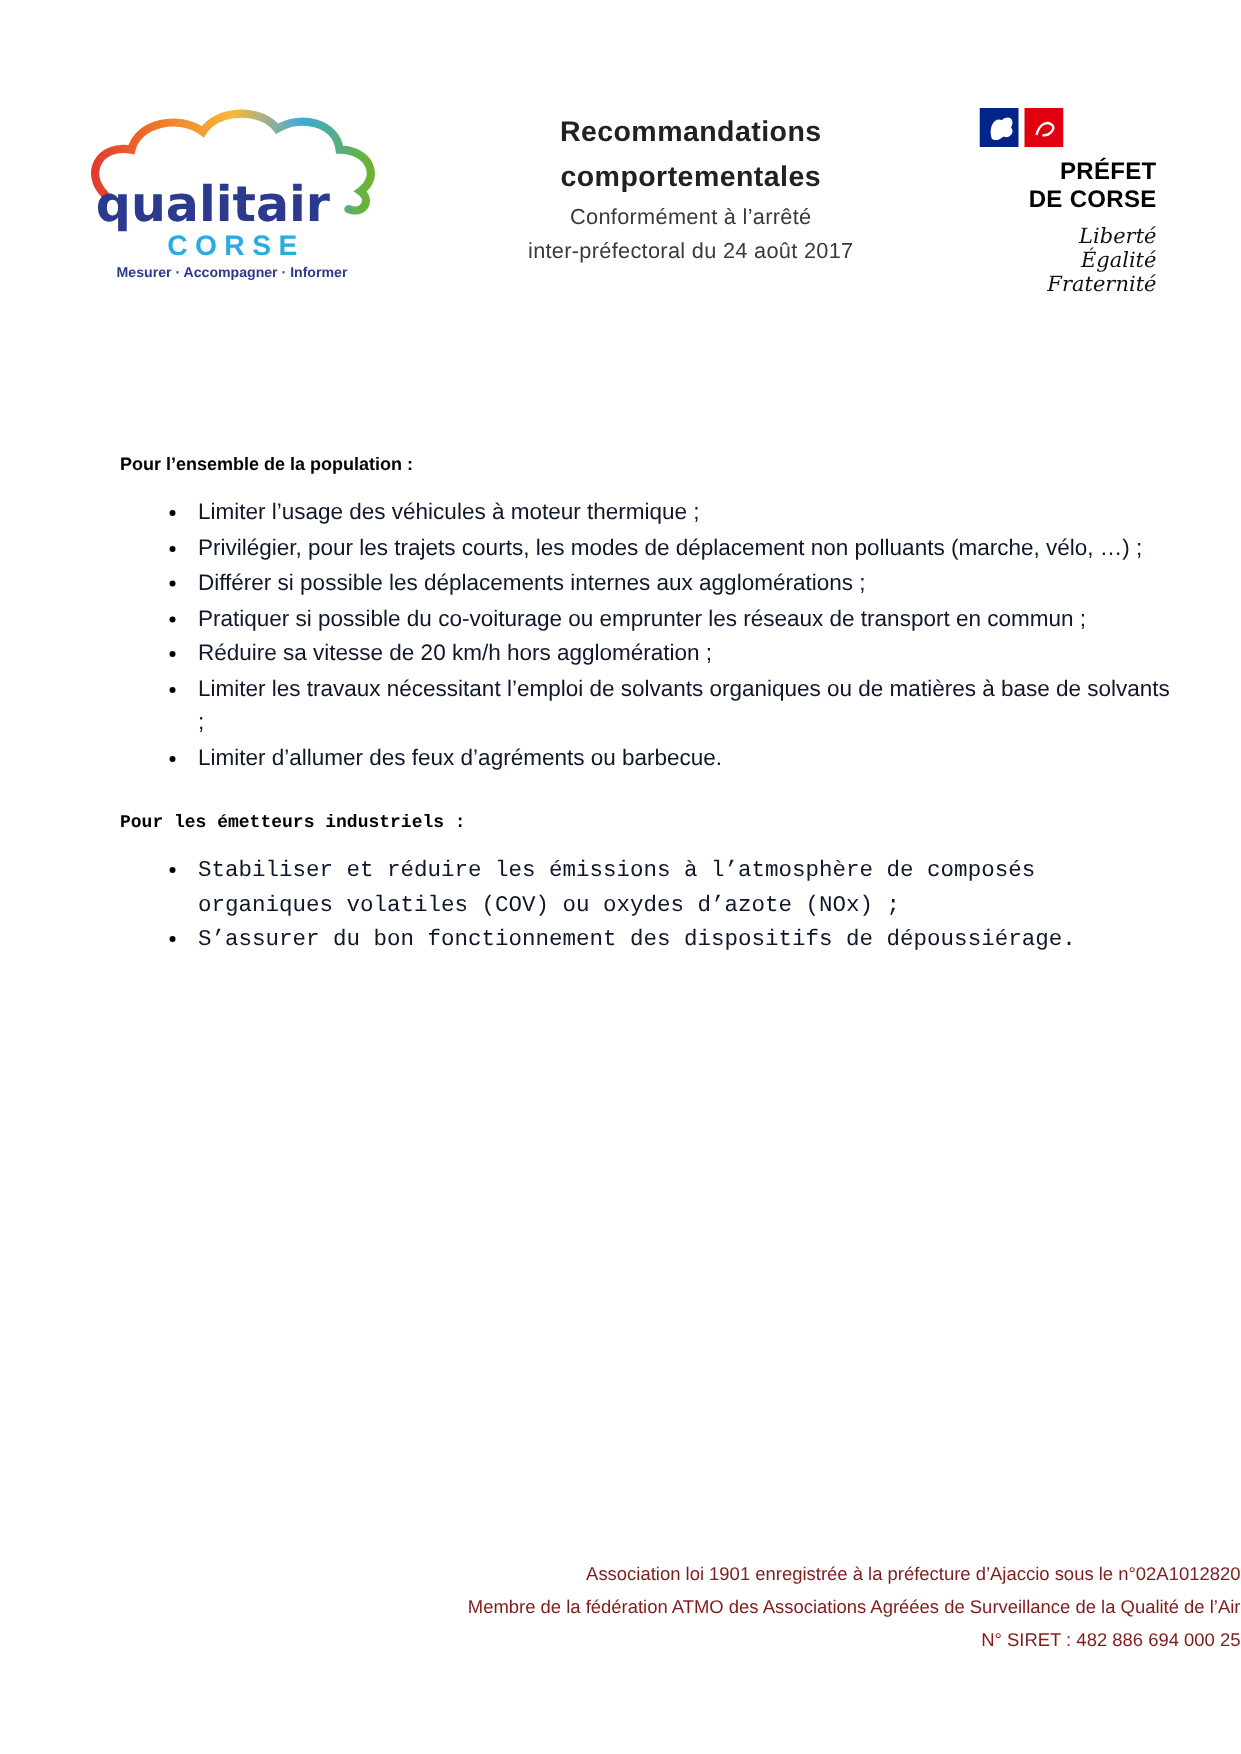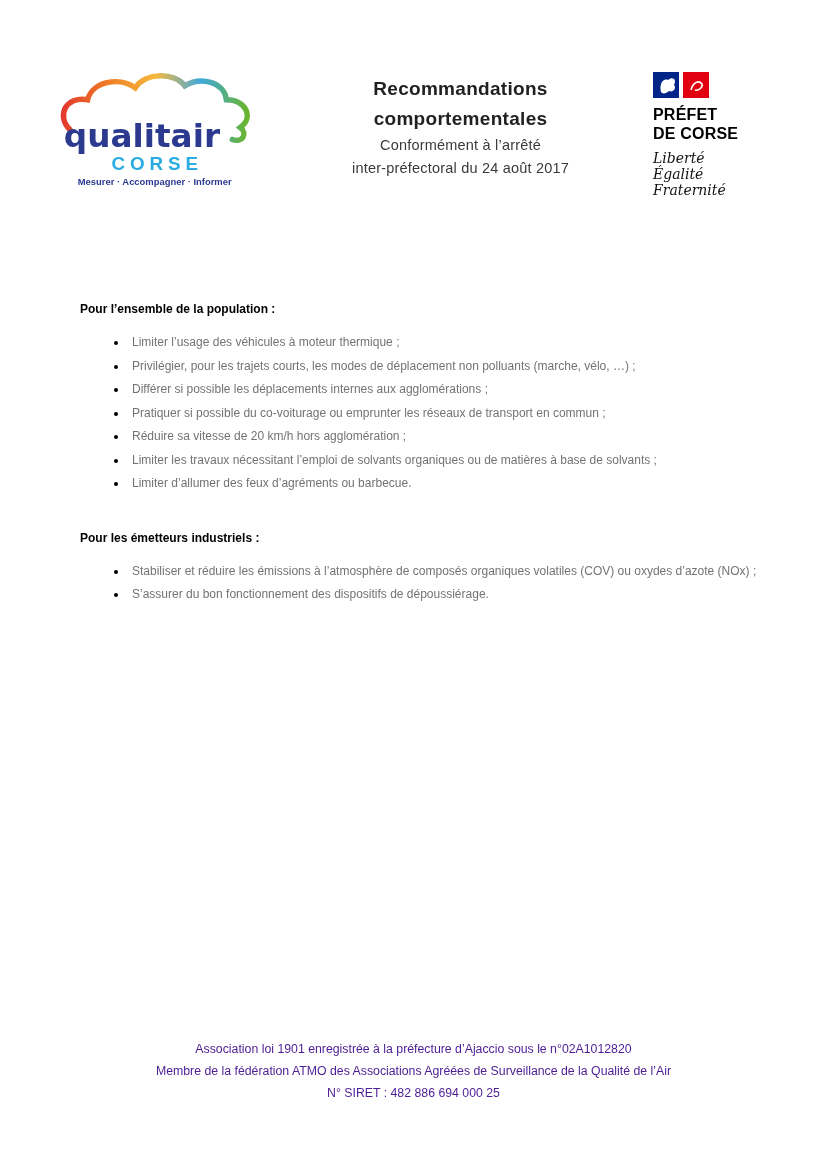--- a/index.html
+++ b/index.html
@@ -15,21 +15,21 @@
   }
 
   
   .header {
     display: flex;
     align-items: flex-start;
     padding: 70px 56px 0 50px;
   }
   .logo-block { width: 218px; flex: 0 0 auto; }
   .title-block { flex: 1 1 auto; text-align: center; padding-top: 4px; }
-  .prefet-block { width: 118px; flex: 0 0 auto; padding-top: 2px; }
+  .prefet-block { width: 118px; flex: 0 0 auto; padding-top: 2px; text-align: right; }
 
   .doc-title {
     font-size: 19px;
     font-weight: bold;
     color: #212121;
     line-height: 30px;
     letter-spacing: 0.3px;
   }
   .doc-subtitle {
     font-size: 14.5px;
@@ -51,49 +51,49 @@
     margin-top: 7px;
     font-family: "DejaVu Serif", serif;
     font-style: italic;
     font-size: 14px;
     color: #111;
     line-height: 16px;
   }
 
   
   .content { padding: 0 46px 0 80px; margin-top: 104px; }
-  .section + .section { margin-top: 36px; }
+  .section + .section { margin-top: 24px; font-family: Liberation Mono, monospace; }
   .section h2 {
     margin: 0;
     font-size: 12px;
     font-weight: bold;
     color: #000;
   }
   ul.bullets {
     margin: 15px 0 0 0;
     padding-left: 48px;
     list-style: disc;
   }
   ul.bullets li {
     padding-left: 4px;
     margin-bottom: 1px;
-    font-size: 12px;
+    font-size: 15px;
     line-height: 22.5px;
-    color: #737373;
+    color: #0f172a;
   }
   ul.bullets li::marker { color: #000; }
 
   
   .footer {
     position: absolute;
     left: 0;
     right: 0;
     top: 1038px;
-    text-align: center;
-    color: #4c1d95;
+    text-align: right;
+    color: #7f1d1d;
     font-size: 12.3px;
     line-height: 22px;
   }
 </style>
 </head>
 <body>
 
 <div class="page">
 
   <div class="header">

